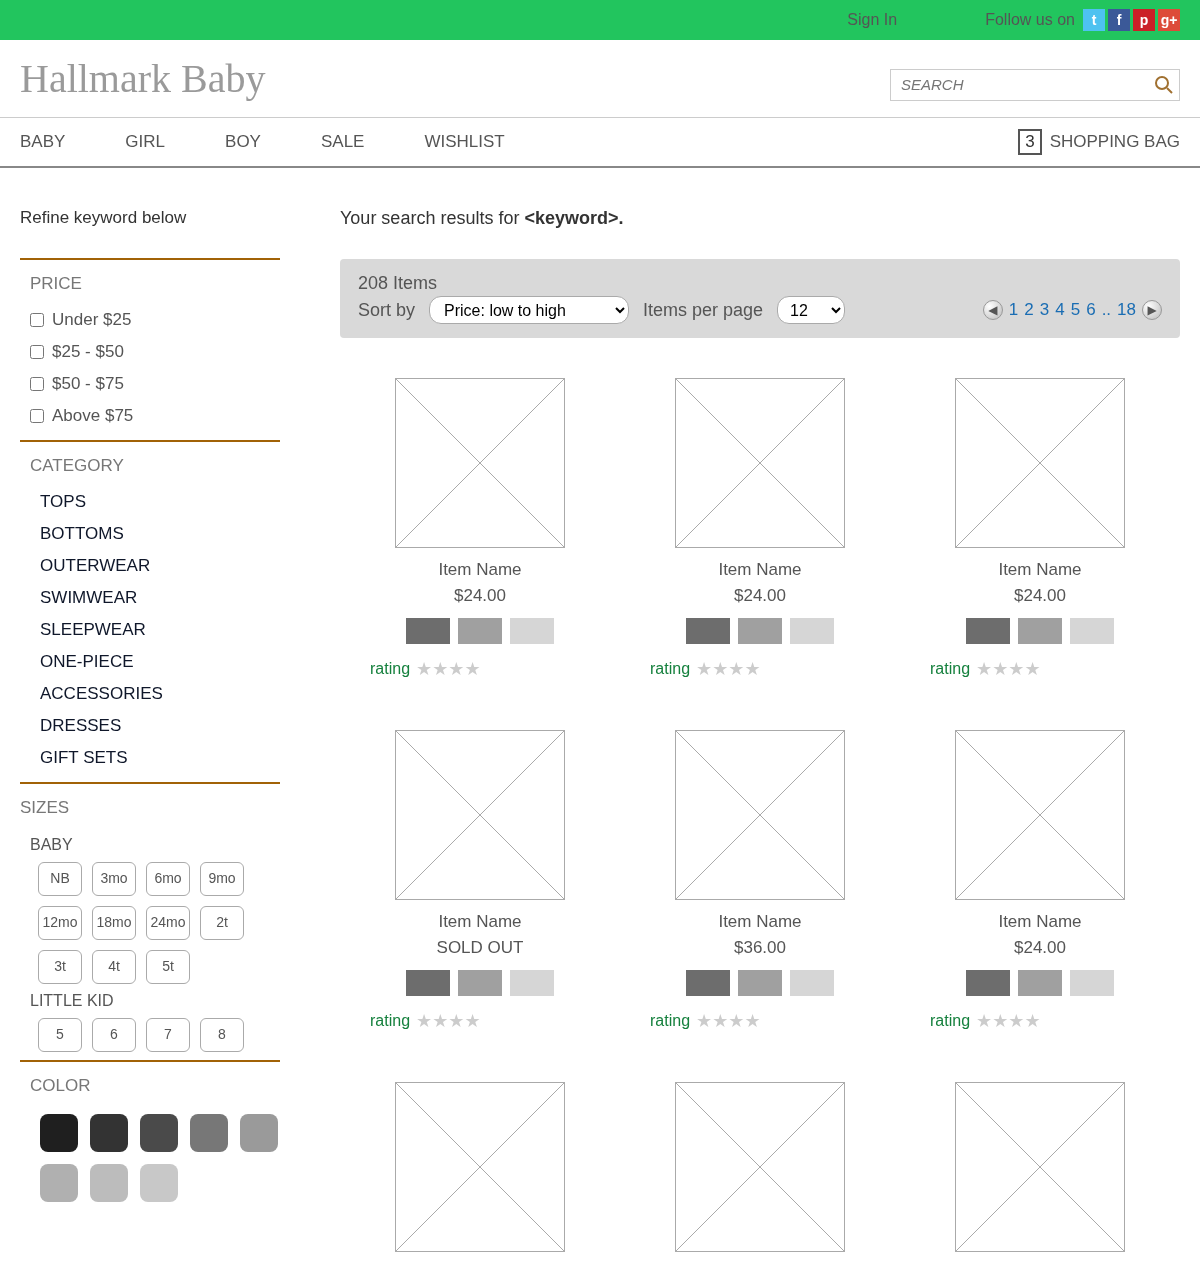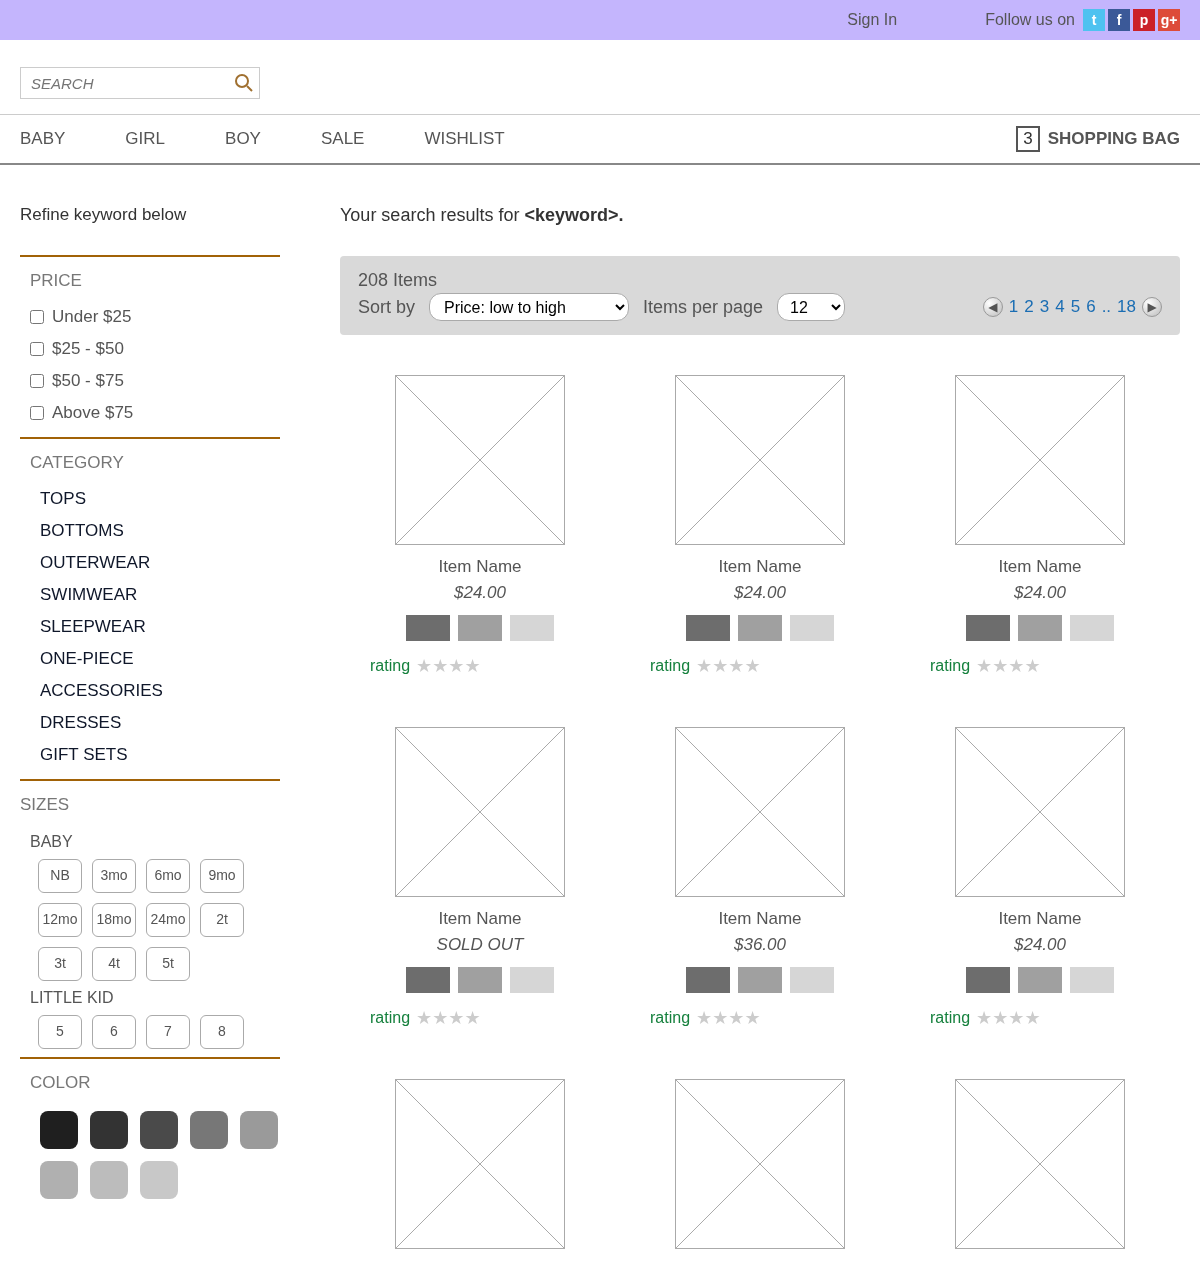--- a/index.html
+++ b/index.html
@@ -1,40 +1,40 @@
 <!DOCTYPE html>
 <html><head>
 <meta charset="utf-8">
 <style>
 * { box-sizing: border-box; margin: 0; padding: 0; }
 body { font-family: Arial, Helvetica, sans-serif; width: 1200px; margin: 0 auto; color: #555; background: #fff; }
 
-.top-bar { background: #c4b5fd; height: 40px; display: flex; justify-content: flex-end; align-items: center; padding: 0 20px; gap: 40px; }
+.top-bar { background: #22c55e; height: 40px; display: flex; justify-content: flex-end; align-items: center; padding: 0 20px; gap: 40px; }
 .top-bar .signin { color: #555; font-size: 16px; }
 .follow-wrap { display: flex; align-items: center; gap: 8px; margin-left: 48px; }
 .follow-wrap span { color: #555; font-size: 16px; }
 .social-icons { display: flex; gap: 3px; }
 .social-icon { width: 22px; height: 22px; display: flex; align-items: center; justify-content: center; color: #fff; font-size: 14px; font-weight: bold; cursor: pointer; }
 .tw { background: #4ec2f0; }
 .fb { background: #3b5998; }
 .pn { background: #cb2027; }
 .gp { background: #dd4b39; }
 
 .header { display: flex; justify-content: space-between; align-items: center; padding: 15px 20px 5px; }
 .logo { font-family: Georgia, serif; font-size: 40px; color: #9a9a9a; font-weight: normal; }
-.search-box { position: relative; width: 240px; margin-top: 12px; }
+.search-box { position: relative; width: 290px; margin-top: 12px; }
 .search-box input { width: 100%; height: 32px; border: 1px solid #ccc; padding: 0 32px 0 10px; font-size: 15px; font-style: italic; color: #777; }
 .search-box .search-icon { position: absolute; right: 6px; top: 6px; width: 20px; height: 20px; cursor: pointer; }
 
 .nav { display: flex; justify-content: space-between; align-items: center; border-top: 1px solid #ccc; border-bottom: 2px solid #888; padding: 0 20px; margin-top: 10px; }
 .nav-items { display: flex; gap: 60px; }
 .nav-items a { color: #555; font-size: 17px; text-decoration: none; padding: 14px 0; display: inline-block; cursor: pointer; }
 .cart { display: flex; align-items: center; gap: 8px; }
 .cart-count { border: 2px solid #555; padding: 1px 5px; font-size: 17px; color: #333; }
-.cart-label { font-size: 17px; color: #555; font-weight: bold; }
+.cart-label { font-size: 17px; color: #555; }
 
 .main { display: flex; padding: 40px 20px 20px; gap: 60px; }
 .sidebar { width: 260px; flex-shrink: 0; }
 .refine-title { font-size: 17px; color: #333; margin-bottom: 30px; }
 .filter-group { border-top: 2px solid #a16207; padding: 14px 0 8px; }
 .filter-title { font-size: 17px; color: #777; margin-bottom: 10px; padding-left: 10px; }
 .checklist { padding-left: 10px; }
 .checklist label { display: flex; align-items: center; gap: 8px; font-size: 17px; color: #555; padding: 6px 0; cursor: pointer; }
 .checklist input[type=checkbox] { width: 14px; height: 14px; }
 .cat-list { padding-left: 20px; }
@@ -58,21 +58,21 @@
 .page-arrow { width: 20px; height: 20px; border-radius: 50%; background: radial-gradient(circle at 30% 30%, #fff, #bbb); border: 1px solid #999; cursor: pointer; display: flex; align-items: center; justify-content: center; font-size: 12px; color: #555; }
 .page-num { color: #1a6db3; font-size: 17px; cursor: pointer; }
 
 .product-grid { display: grid; grid-template-columns: repeat(3, 1fr); gap: 50px 60px; padding: 40px 30px 0; }
 .product { display: flex; flex-direction: column; align-items: center; }
 .placeholder { width: 170px; height: 170px; border: 1px solid #aaa; position: relative; }
 .placeholder::before, .placeholder::after { content: ""; position: absolute; top: 0; left: 0; right: 0; bottom: 0; }
 .placeholder::before { background: linear-gradient(to top right, transparent calc(50% - 0.5px), #aaa calc(50% - 0.5px), #aaa calc(50% + 0.5px), transparent calc(50% + 0.5px)); }
 .placeholder::after { background: linear-gradient(to top left, transparent calc(50% - 0.5px), #aaa calc(50% - 0.5px), #aaa calc(50% + 0.5px), transparent calc(50% + 0.5px)); }
 .p-name { font-size: 17px; color: #555; margin-top: 12px; text-align: center; }
-.p-price { font-size: 17px; color: #555; margin-top: 6px; font-style: italic; }
+.p-price { font-size: 17px; color: #555; margin-top: 6px; }
 .swatches { display: flex; gap: 8px; margin-top: 12px; }
 .swatch { width: 44px; height: 26px; }
 .sw1 { background: #6d6d6d; }
 .sw2 { background: #a0a0a0; }
 .sw3 { background: #d6d6d6; }
 .rating-row { display: flex; align-items: center; gap: 6px; margin-top: 14px; align-self: flex-start; }
 .rating-label { font-size: 16px; color: #15803d; }
 .stars { display: flex; gap: 0; }
 .star { font-size: 18px; color: #ccc; }
 </style>
@@ -86,20 +86,21 @@
     <div class="social-icons">
       <div class="social-icon tw">t</div>
       <div class="social-icon fb">f</div>
       <div class="social-icon pn">p</div>
       <div class="social-icon gp">g+</div>
     </div>
   </div>
 </div>
 
 <div class="header">
+  <div class="logo">Hallmark Baby</div>
   <div class="search-box">
     <input type="text" placeholder="SEARCH" style="">
     <span class="search-icon">
       <svg viewBox="0 0 20 20" width="20" height="20">
           <circle cx="8" cy="8" r="6" fill="none" stroke="#a07030" stroke-width="2"></circle>
           <line x1="13" y1="13" x2="18" y2="18" stroke="#a07030" stroke-width="2"></line>
         </svg>
     </span>
   </div>
 </div>

